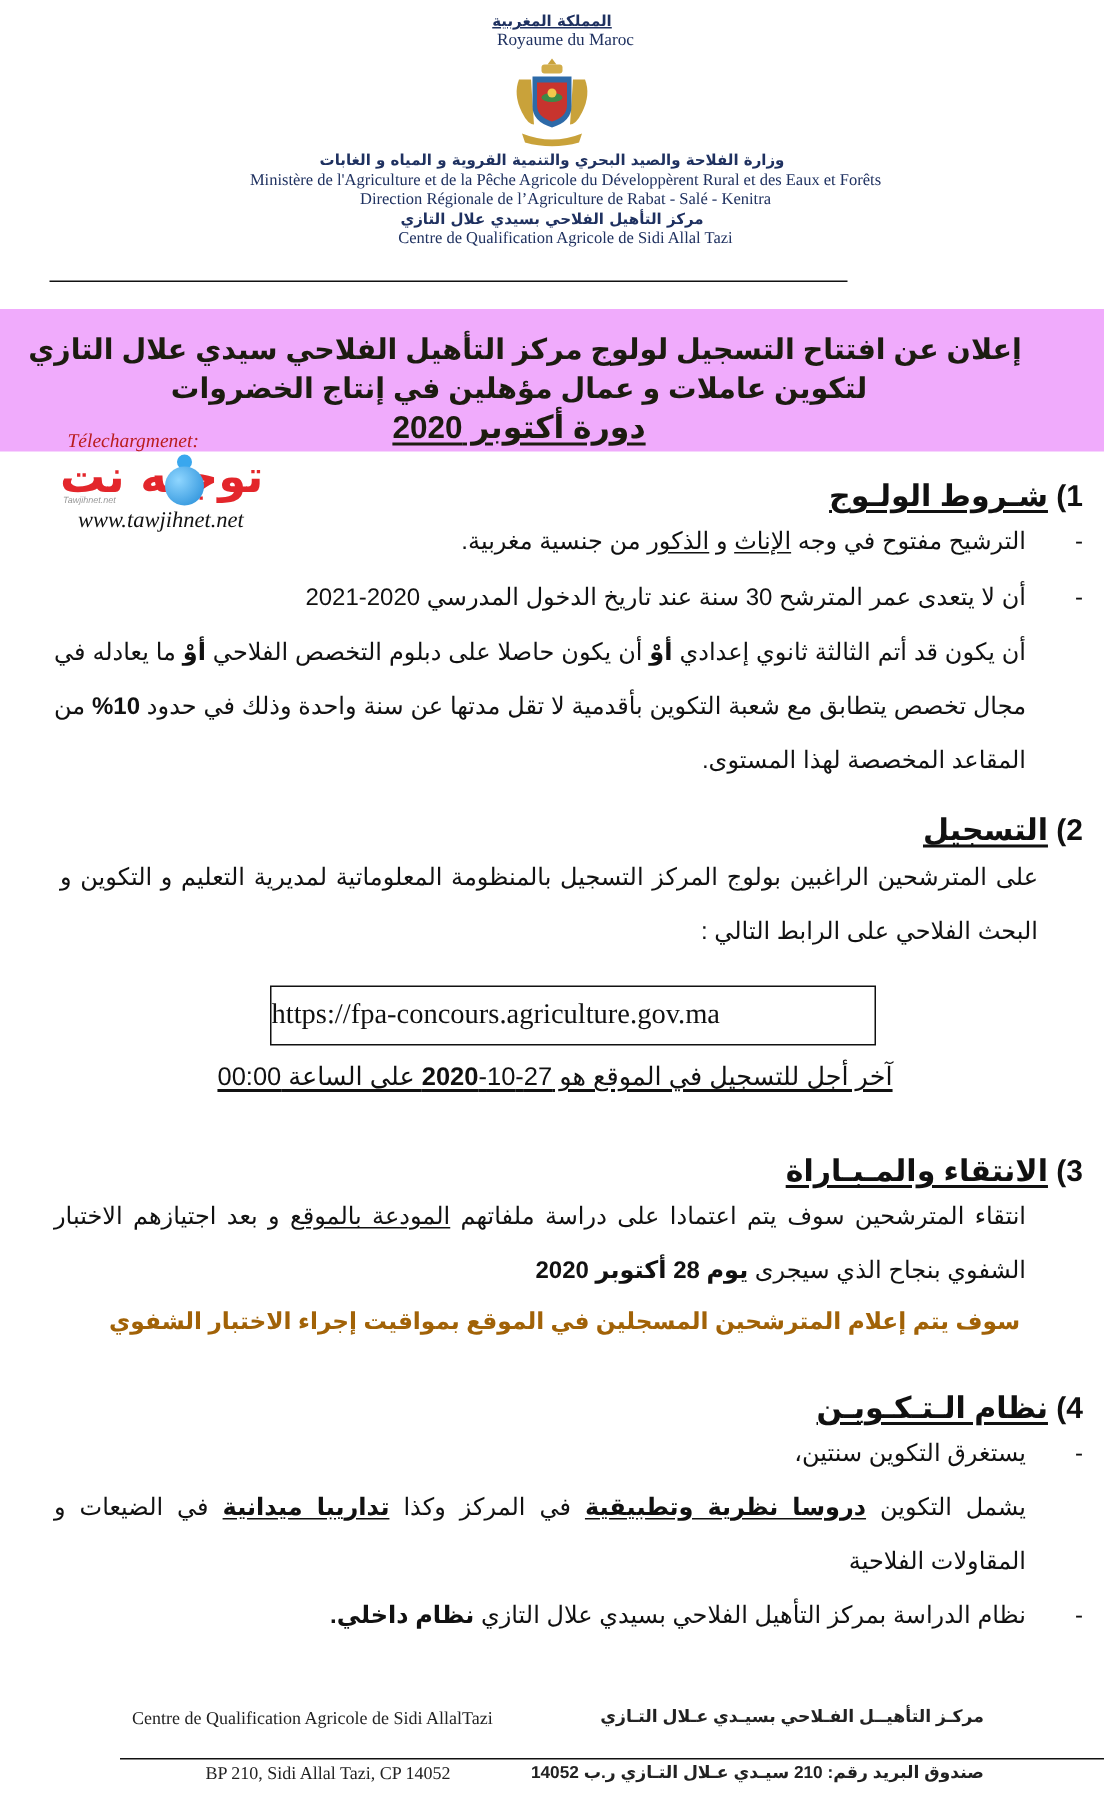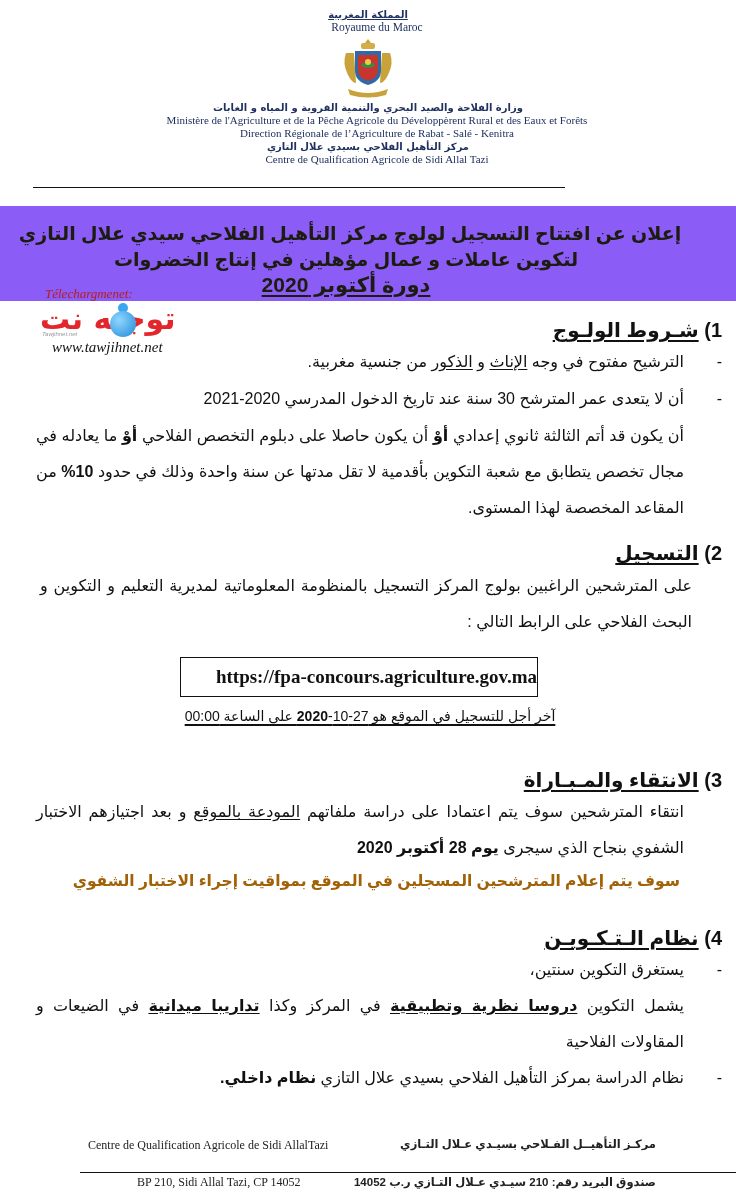--- a/index.html
+++ b/index.html
@@ -8,42 +8,42 @@
     font-family:"Liberation Sans", "DejaVu Sans", sans-serif; color:#111;
     position:relative;
   }
   .hdr { position:absolute; left:0; top:0; width:736px; text-align:center; }
   .hdr .ar { font-family:"DejaVu Sans", sans-serif; font-weight:bold; color:#1f3160; font-size:10px; line-height:13px; }
   .hdr .fr { font-family:"Liberation Serif", serif; font-weight:normal; color:#1f3160; font-size:11px; line-height:13px;padding-left:18px; }
   .hdr .fr.lg { font-size:11.5px; }
   .emblem { width:56px; height:62px; margin:3px auto 2px; position:relative; }
   .hdr-line { position:absolute; left:33px; top:187px; width:532px; height:1px; background:#111; }
 
-  .banner { position:absolute; left:0; top:206px; width:736px; height:95px; background:#8b5cf6; }
+  .banner { position:absolute; left:0; top:206px; width:736px; height:95px; background:#f0abfc; }
   .banner .t { position:absolute; width:736px; text-align:center; direction:rtl; font-weight:bold; font-size:19px; color:#1c1c10; }
   .banner .t1 { top:16px; left:-18px; }
   .banner .t2 { top:42px; left:-22px; }
   .banner .t3 { top:67px; left:-22px; font-size:21px; text-decoration:underline; text-underline-offset:3px; }
   .dl-label { position:absolute; left:45px; top:286px; font-family:"Liberation Serif", serif; font-style:italic; font-size:13px; color:#b91c1c; }
 
   .logo { position:absolute; left:40px; top:305px; width:175px; height:52px; }
   .logo .word { position:absolute; left:0; top:-4px; direction:rtl; font-family:"DejaVu Sans", sans-serif; font-weight:bold; font-size:30px; color:#e3262b; letter-spacing:1px; }
   .logo .ball { position:absolute; left:70px; top:6px; width:26px; height:26px; border-radius:50%; background:radial-gradient(circle at 35% 35%, #8fd6ff, #1f89d6); }
   .logo .ball2 { position:absolute; left:78px; top:-2px; width:10px; height:10px; border-radius:50%; background:#39a7ee; }
   .logo .small { position:absolute; left:2px; top:26px; font-size:6px; color:#999; font-style:italic; }
   .logo .url { position:absolute; left:12px; top:34px; font-family:"Liberation Serif", serif; font-style:italic; font-size:15px; color:#111; }
   .sec-h { position:absolute; right:14px; font-weight:bold; font-size:20px; direction:rtl; }
   .sec-h .ttl { text-decoration:underline; text-underline-offset:3px; }
   .para { position:absolute; right:30px; left:40px; direction:rtl; font-size:16px; line-height:36px; text-align:justify; }
   .bul { position:absolute; right:14px; left:36px; direction:rtl; font-size:16px; line-height:36px; text-align:justify; }
   .bul .dash { display:inline-block; width:26px; text-align:right; margin-left:12px; }
   u { text-underline-offset:2px; }
 
-  .linkbox { position:absolute; left:180px; top:657px; width:358px; height:40px; border:1.5px solid #111; box-sizing:border-box; text-align:right; font-family:"Liberation Serif", serif; font-weight:bold; font-size:19px; line-height:38px; }
-  .deadline { position:absolute; left:140px; top:708px; width:460px; text-align:center; direction:rtl; font-size:14px; }
+  .linkbox { position:absolute; left:180px; top:657px; width:404px; height:40px; border:1.5px solid #111; box-sizing:border-box; text-align:left; font-family:"Liberation Serif", serif; font-weight:normal; font-size:19px; line-height:38px; }
+  .deadline { position:absolute; left:140px; top:708px; width:460px; text-align:center; direction:rtl; font-size:17px; }
   .deadline span.inner { text-decoration:underline; text-decoration-thickness:2px; text-underline-offset:3px; }
   .notice { position:absolute; left:60px; top:872px; width:620px; direction:rtl; font-weight:bold; font-size:15.5px; color:#a16207; }
 
   .foot-line { position:absolute; left:80px; top:1172px; width:656px; height:1px; background:#111; }
   .foot-l1 { position:absolute; left:88px; top:1138px; font-family:"Liberation Serif", serif; font-size:12px; color:#222; }
   .foot-r1 { position:absolute; right:80px; top:1137px; direction:rtl; font-size:11.5px; font-weight:bold; color:#222; }
   .foot-l2 { position:absolute; left:137px; top:1172px; font-family:"Liberation Serif", serif; font-size:12px; color:#222; line-height:20px; }
   .foot-r2 { position:absolute; right:80px; top:1172px; direction:rtl; font-size:11.5px; font-weight:bold; color:#222; line-height:20px; }
 </style>
 </head>

